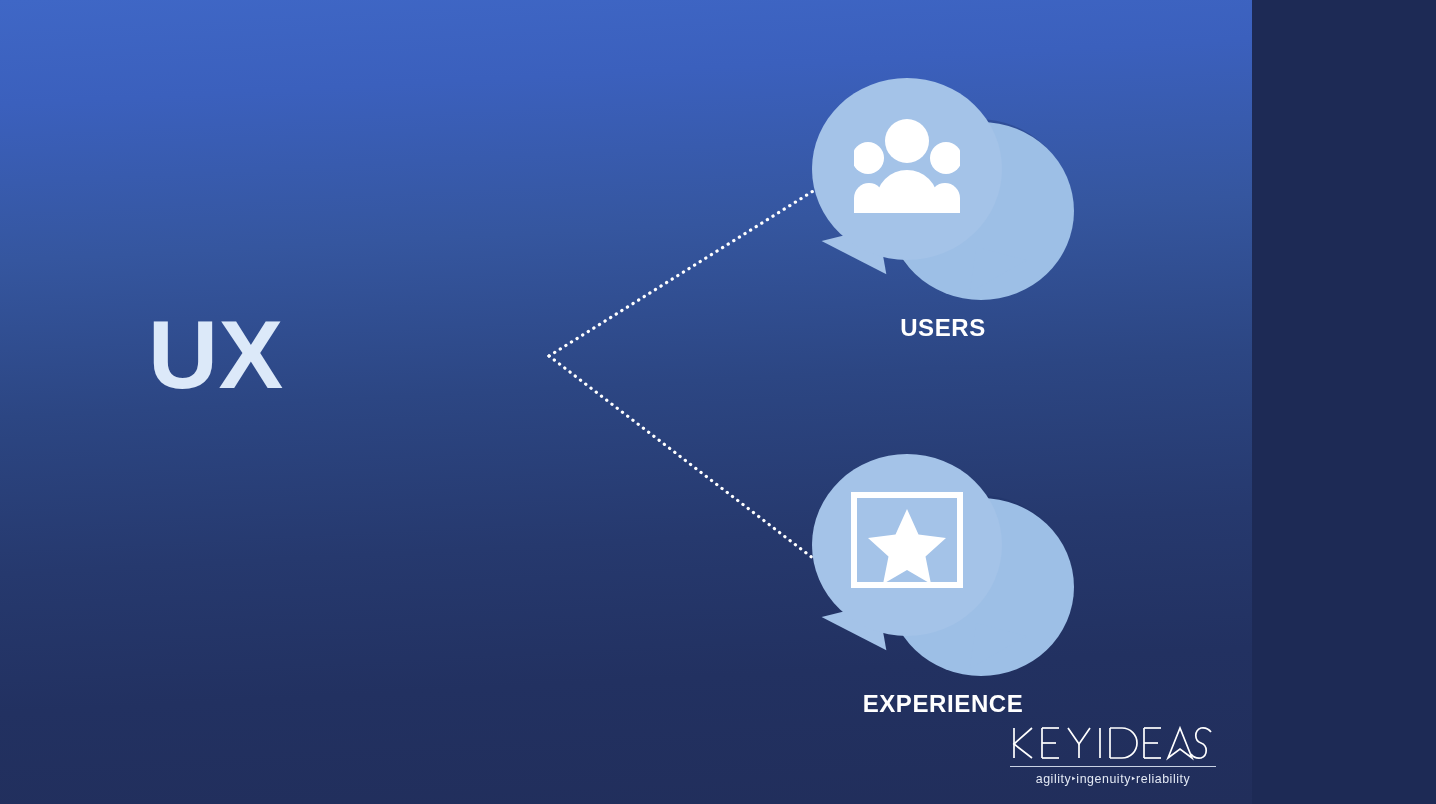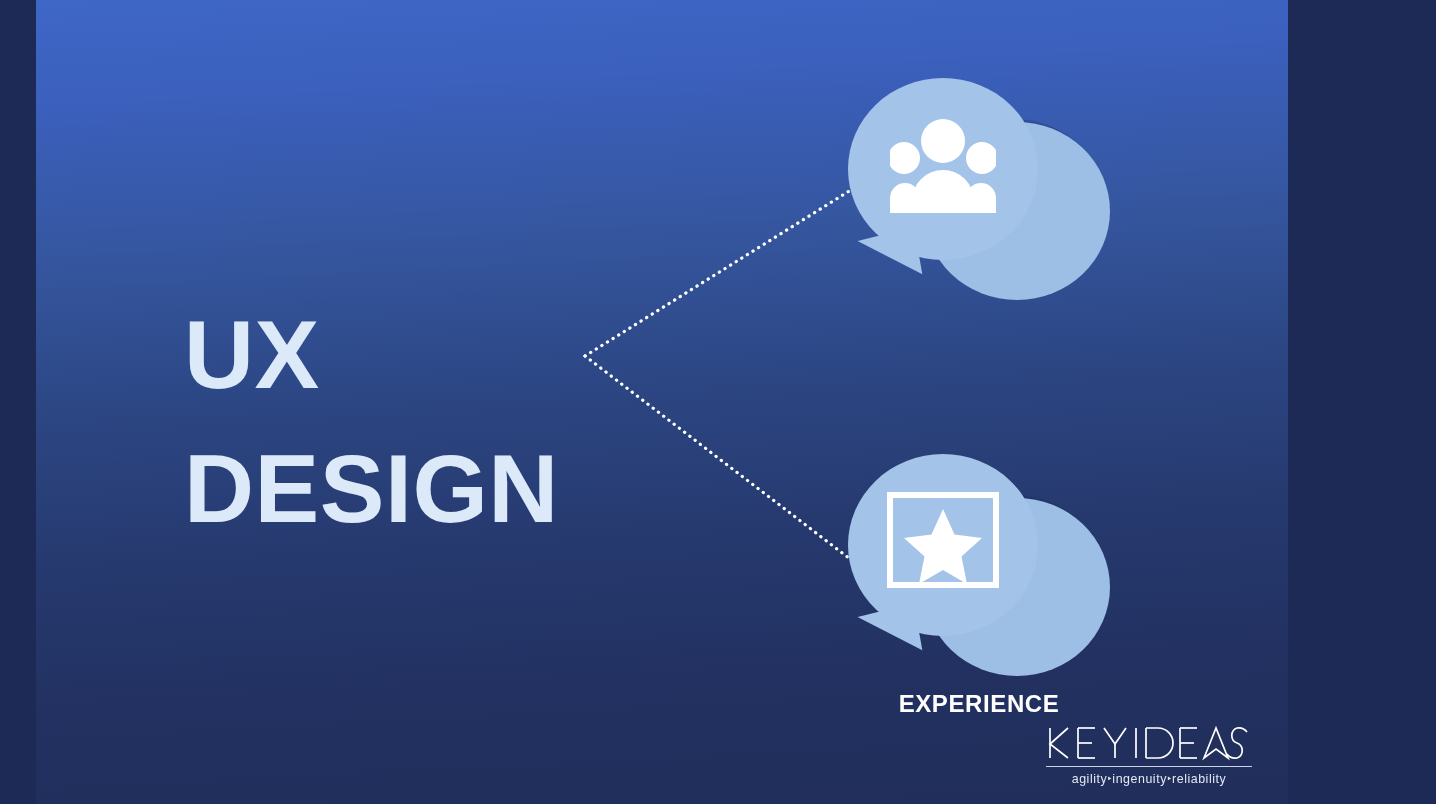--- a/index.html
+++ b/index.html
@@ -14,21 +14,20 @@
     overflow: hidden;
     font-family: "Liberation Sans", sans-serif;
     background: linear-gradient(177deg,
                 #3f67c6 0%,
                 #3b60bd 12%,
                 #35569f 30%,
                 #2c4683 48%,
                 #26396e 66%,
                 #223161 82%,
                 #212e5b 100%);
-    margin-left: 36px;
   }
 
   
   #title-block {
     position: absolute;
     left: 148px;
     top: 288px;
     width: 430px;
   }
   .title-line {
@@ -131,21 +130,20 @@
   }
   #logo-tagline { display: block; }
 </style>
 </head>
 <body>
 
 <div id="slide">
 
   <div id="title-block">
     <div class="title-line">UX</div>
-    <div class="title-line">DESIGN</div>
   </div>
 
   <svg id="connectors" viewBox="0 0 1436 804" width="1436" height="804">
     <line x1="549" y1="356" x2="818" y2="188" stroke="#ffffff" stroke-width="3.2" stroke-linecap="round" stroke-dasharray="0.2 6.4"></line>
     <line x1="549" y1="356" x2="818" y2="562" stroke="#ffffff" stroke-width="3.2" stroke-linecap="round" stroke-dasharray="0.2 6.4"></line>
   </svg>
 
   <div class="icon-group" style="left:808px; top:72px;">
     <div class="bubble-stack">
 
@@ -157,20 +155,21 @@
 
       <svg class="icon-art" viewBox="0 0 106 100">
         <circle cx="53" cy="23" r="22" fill="#ffffff"></circle>
         <circle cx="14" cy="40" r="16" fill="#ffffff"></circle>
         <circle cx="92" cy="40" r="16" fill="#ffffff"></circle>
         <path d="M0 95 L0 80 A15 15 0 0 1 30 80 L30 95 Z" fill="#ffffff"></path>
         <path d="M76 95 L76 80 A15 15 0 0 1 106 80 L106 95 Z" fill="#ffffff"></path>
         <path d="M22 95 L22 83 A31 31 0 0 1 84 83 L84 95 Z" fill="#ffffff"></path>
       </svg>
     </div>
+    <div class="icon-caption" style="top:242px;">USERS</div>
   </div>
 
   <div class="icon-group" style="left:808px; top:448px;">
     <div class="bubble-stack">
 
       <div class="bubble bubble-back"></div>
       <div class="bubble-back-tail"></div>
 
       <div class="bubble-front-tail"></div>
       <div class="bubble bubble-front"></div>

